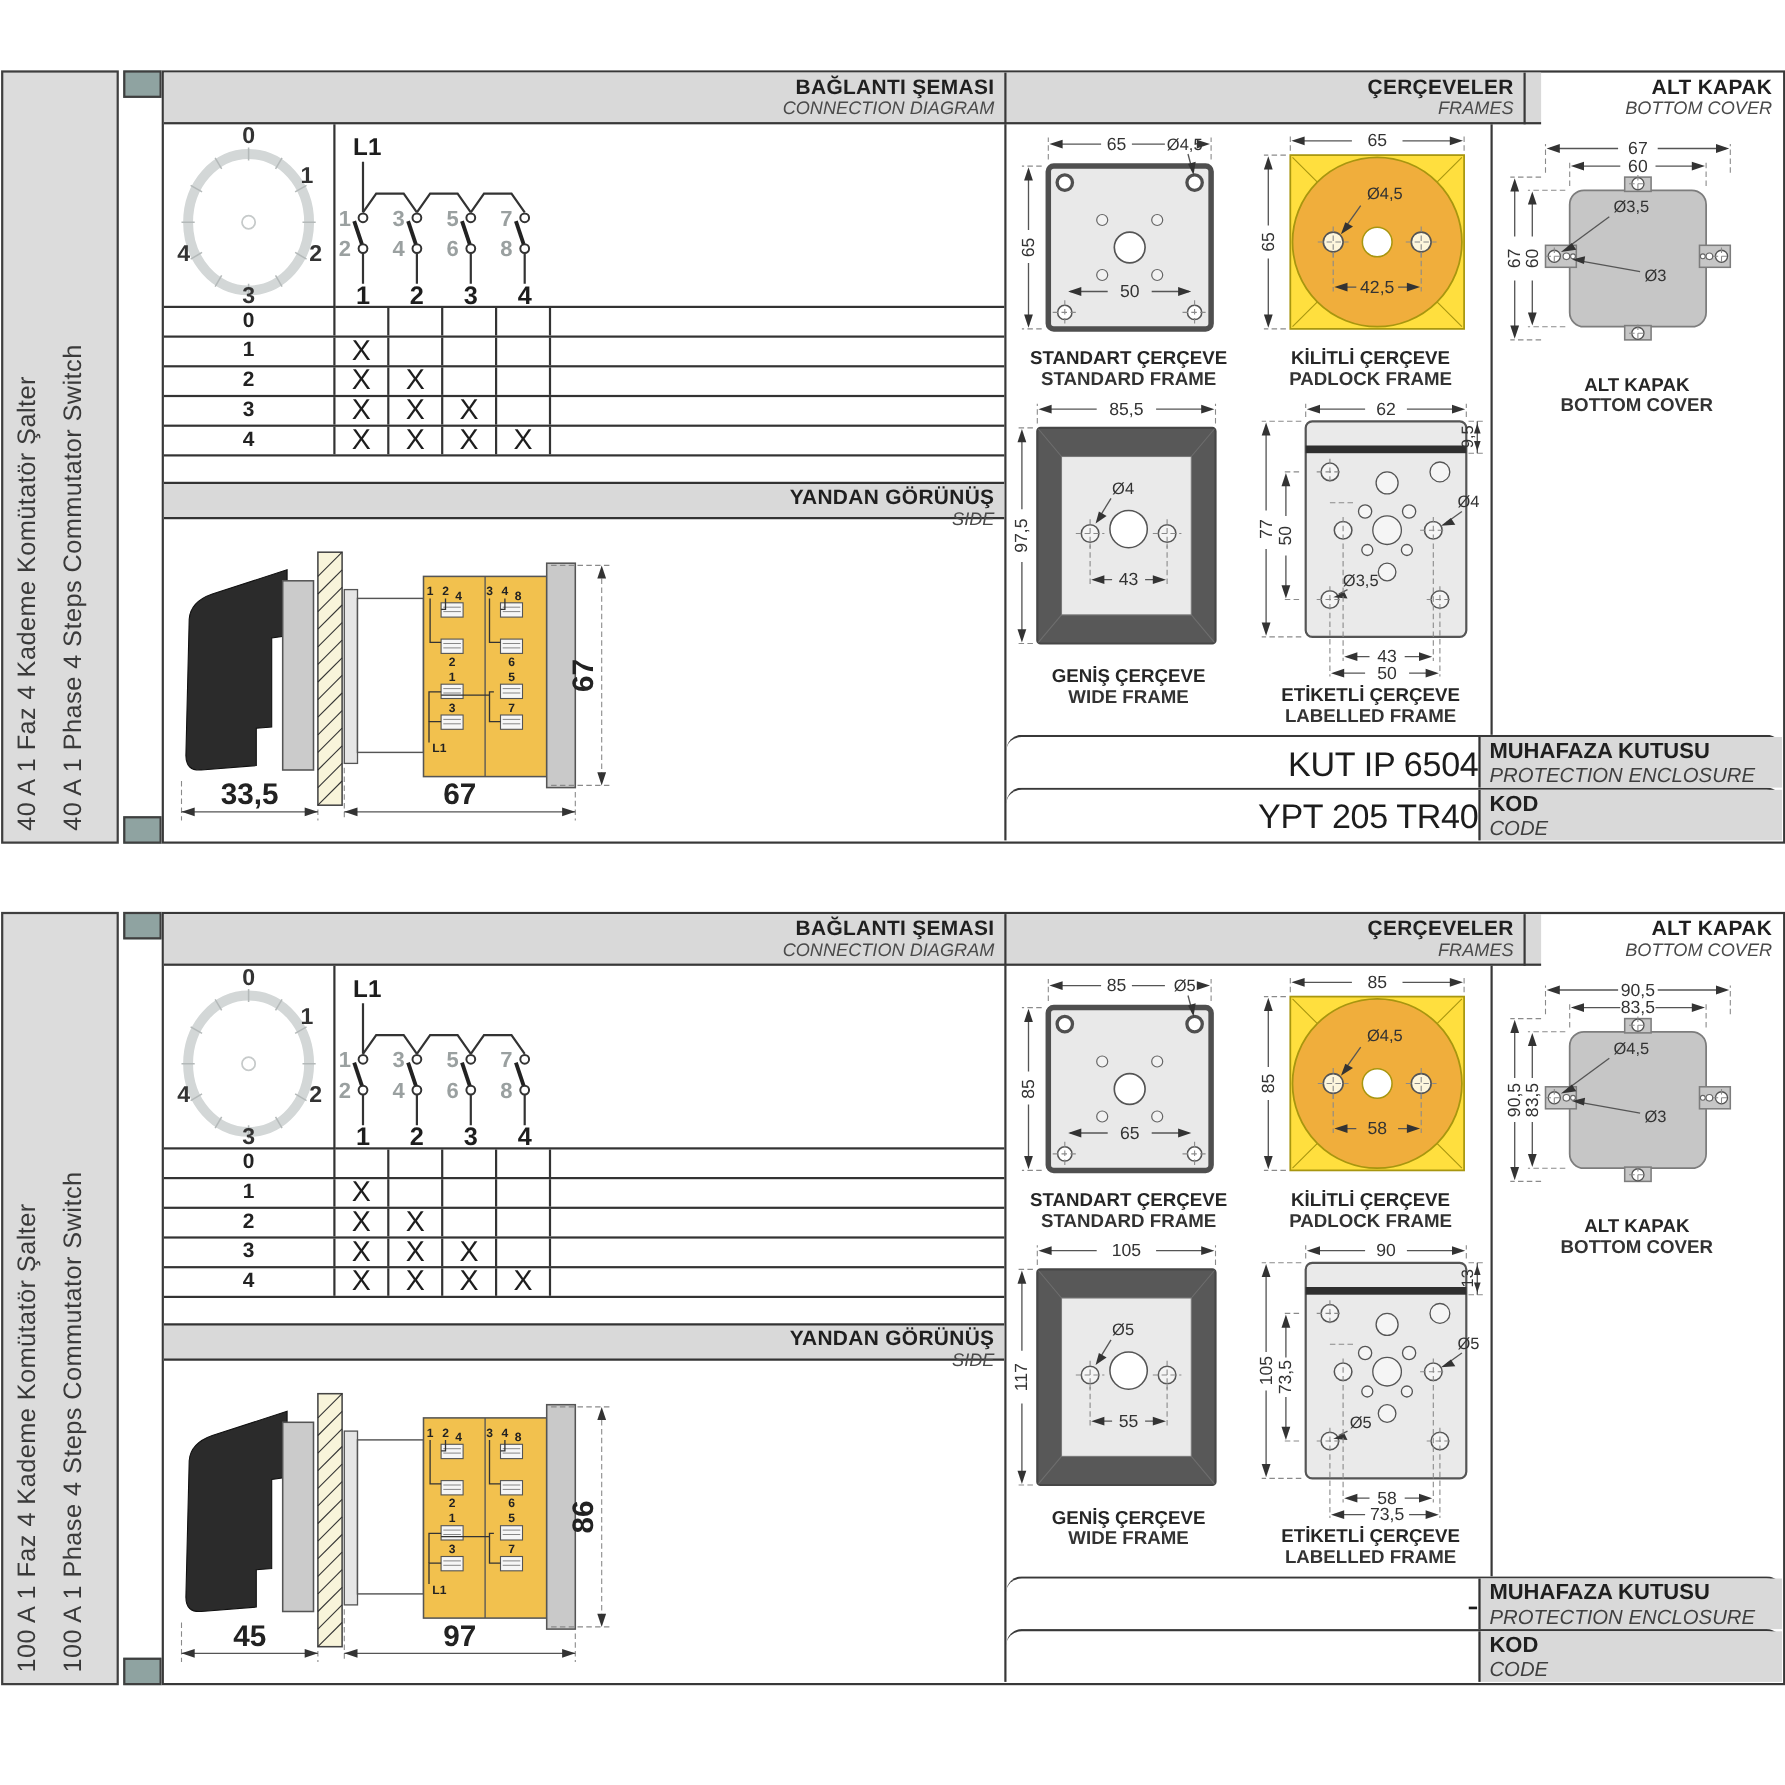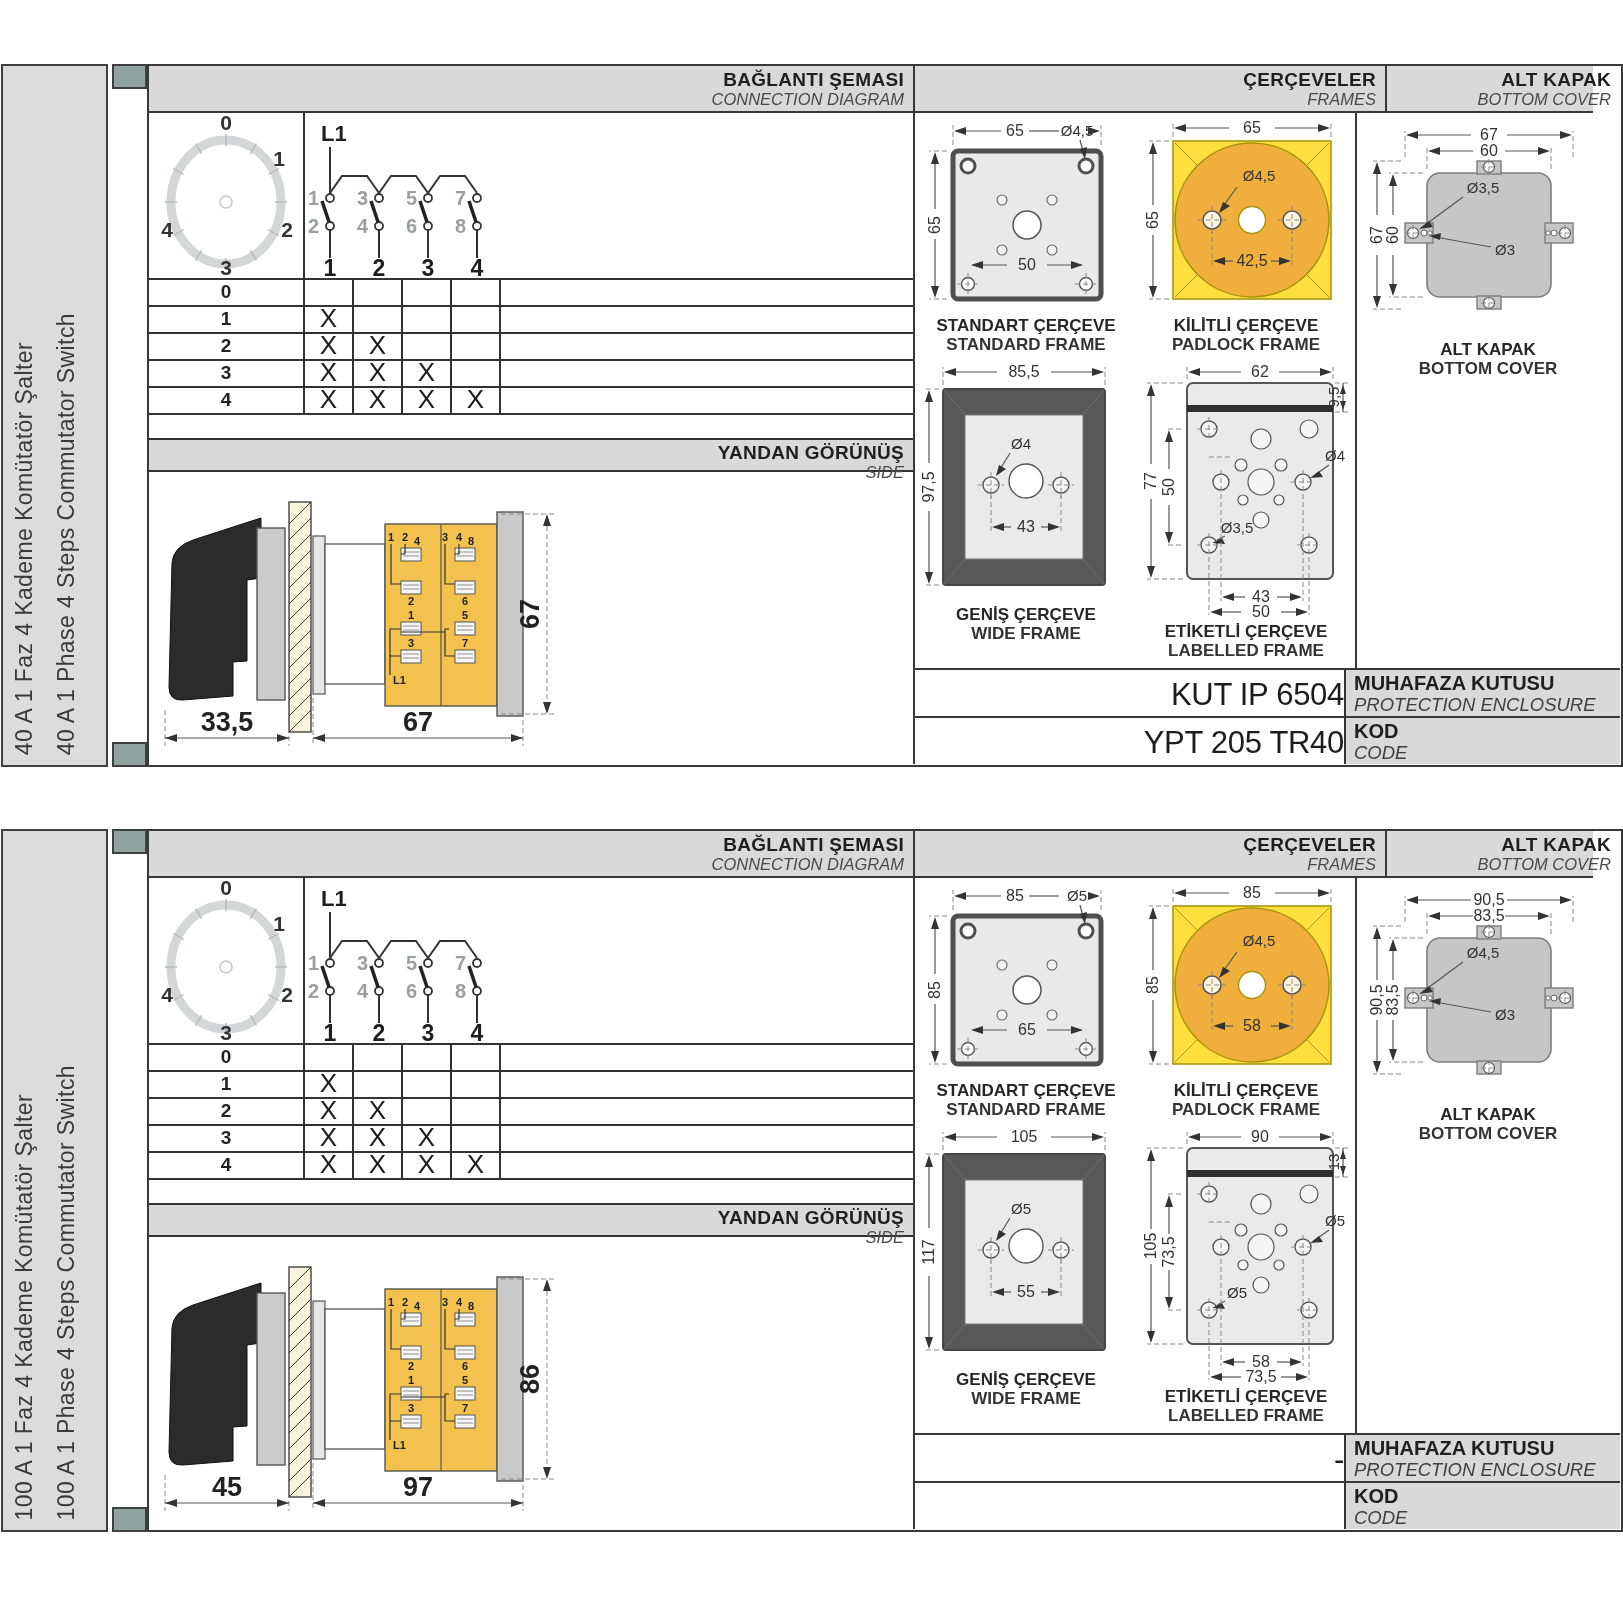--- a/index.html
+++ b/index.html
@@ -15,21 +15,21 @@
          font-size:23px;color:#3a3a3a;white-space:nowrap;letter-spacing:.4px;}
   .sbtxt.tr{left:8px;} .sbtxt.en{left:50px;}
 
   .spine{position:absolute;left:112px;width:35px;height:25px;background:#8fa3a1;
          border:2px solid #3f3f3f;box-sizing:border-box;}
   .spine.top{top:0;} .spine.bot{top:678px;}
 
   .main{position:absolute;left:147px;top:0;width:1476px;height:703px;background:#fff;
         border:2.5px solid #383838;box-sizing:border-box;}
 
-  .hdr{position:absolute;left:0;top:0;width:1444px;height:47px;background:#d9d9d9;
+  .hdr{position:absolute;left:0;top:0;width:1252px;height:47px;background:#d9d9d9;
        border-bottom:2.5px solid #383838;box-sizing:border-box;}
   .hcell{position:absolute;top:0;height:47px;box-sizing:border-box;text-align:right;padding:3px 9px 0 0;}
   .hc1{left:0;width:766px;border-right:2.5px solid #383838;}
   .hc2{left:796px;width:442px;border-right:2.5px solid #383838;}
   .hc3{left:1208px;width:263px;}
   .h-tr{font-weight:bold;font-size:19px;letter-spacing:.3px;color:#1f1f1f;line-height:21px;}
   .h-en{font-style:italic;font-size:16.5px;color:#4a4a4a;line-height:19px;}
 
   .conn{position:absolute;left:0;top:47px;width:766px;height:651px;
         border-right:2.5px solid #383838;box-sizing:border-box;}
@@ -52,21 +52,21 @@
   .covercol{position:absolute;left:1208px;top:47px;width:263px;height:555px;}
   .fblock{position:absolute;text-align:center;}
   .fb-std{left:2px;top:2px;width:218px;}
   .fb-pad{left:222px;top:2px;width:218px;}
   .fb-wide{left:2px;top:246px;width:218px;}
   .fb-lab{left:222px;top:246px;width:218px;}
   .cblock{position:absolute;left:6px;top:14px;width:250px;text-align:center;}
   .fcap{font-weight:bold;font-size:17px;line-height:19px;color:#262626;margin-top:1px;}
   .fcap .en{color:#333;}
 
-  .coderow{position:absolute;left:766px;width:705px;height:48px;border-top:2.5px solid #383838;box-sizing:border-box;}
+  .coderow{position:absolute;left:766px;width:705px;height:48px;border-top:2.5px solid #383838;box-sizing:border-box;border-radius:14px;}
   .rowA{top:602px;} .rowB{top:650px;}
   .codeval{position:absolute;left:0;top:0;width:429px;height:100%;text-align:right;font-size:31px;
            color:#1c1c1c;padding-top:7px;box-sizing:border-box;letter-spacing:-.3px;}
   .codelab{position:absolute;left:429px;top:0;width:276px;height:100%;background:#d9d9d9;
            border-left:2px solid #333;box-sizing:border-box;padding:2px 0 0 8px;}
   .cl-tr{font-weight:bold;font-size:20px;line-height:22px;color:#1f1f1f;}
   .cl-en{font-style:italic;font-size:18.5px;line-height:21px;color:#3f3f3f;}
 
   svg{display:block;}
   svg text{font-family:"Liberation Sans",sans-serif;}

